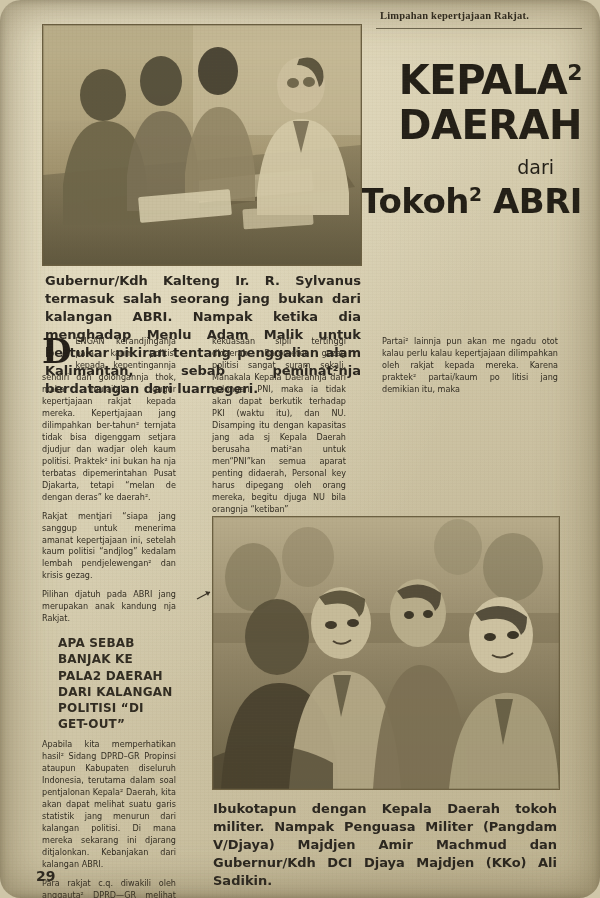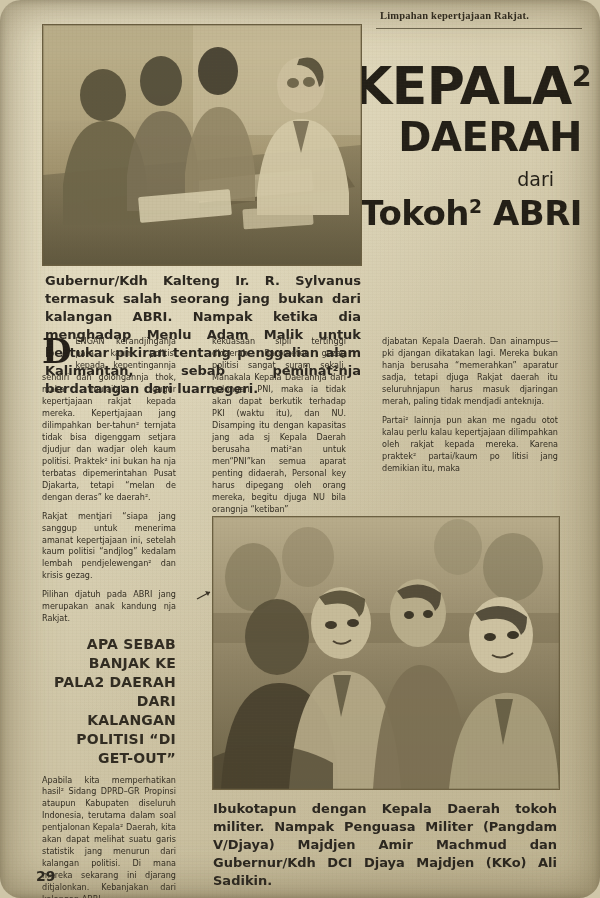--- a/index.html
+++ b/index.html
@@ -67,21 +67,21 @@
     top: 60px;
     width: 230px;
     text-align: right;
     color: #231f17;
   }
   .mast-l1, .mast-l2, .mast-l4 {
     font-family: "DejaVu Sans", sans-serif;
     font-weight: bold;
     line-height: 1.02;
   }
-  .mast-l1 { font-size: 52px; letter-spacing: -0.5px; }
+  .mast-l1 { font-size: 40px; letter-spacing: -0.5px; }
   .mast-l2 { font-size: 40px; letter-spacing: -0.5px; margin-top: 4px; }
   .mast-l3 {
     font-family: "DejaVu Sans", sans-serif;
     font-size: 19px;
     margin-top: 10px;
     margin-right: 28px;
   }
   .mast-l4 { font-size: 34px; margin-top: 6px; letter-spacing: -0.5px; }
   .sup { font-size: 0.55em; vertical-align: super; }
 
@@ -134,26 +134,26 @@
     float: left;
     font-family: "DejaVu Serif", serif;
     font-size: 34px;
     line-height: 27px;
     font-weight: bold;
     padding: 2px 4px 0 0;
     color: #241f18;
   }
   .subhead {
     font-family: "DejaVu Sans", sans-serif;
-    font-size: 14px;
+    font-size: 12px;
     font-weight: bold;
     line-height: 1.35;
     letter-spacing: 0.2px;
-    margin: 10px 0 7px 7px;
-    text-align: right;
+    margin: 10px 0 7px 16px;
+    text-align: left;
   }
 
   
   .photo-bot {
     position: absolute;
     left: 212px;
     top: 516px;
     width: 346px;
     height: 272px;
     border: 1px solid #6b5f41;
@@ -265,21 +265,20 @@
     <div class="subhead">APA  SEBAB  BANJAK  KE PALA2  DAERAH  DARI KALANGAN  POLITISI  “DI GET-OUT”</div>
     <p>Apabila kita memperhatikan hasil² Sidang DPRD–GR Propinsi ataupun Kabupaten diseluruh Indonesia, terutama dalam soal pentjalonan Kepala² Daerah, kita akan dapat melihat suatu garis statistik jang menurun dari kalangan politisi. Di mana mereka sekarang ini djarang ditjalonkan. Kebanjakan dari kalangan ABRI.</p>
     <p>Para rakjat c.q. diwakili oleh anggauta² DPRD—GR melihat bagaimana “down”nja kaum po litisi dalam memegang tampuk</p>
   </div>
 
   <div class="col col2">
     <p>kekuasaan sipil tertinggi didaerah. Barometer gezag politisi sangat suram sekali. Manakala Kepala Daerahnja dari golongan PNI, maka ia tidak akan dapat berkutik terhadap PKI (waktu itu), dan NU. Disamping itu dengan kapasitas jang ada sj Kepala Daerah berusaha mati²an untuk men“PNI”kan semua aparat penting didaerah, Personal key harus dipegang oleh orang mereka, begitu djuga NU bila orangnja “ketiban”</p>
   </div>
 
   <div class="col col3">
-    <p>djabatan Kepala Daerah. Dan ainampus—pki djangan dikatakan lagi. Mereka bukan hanja berusaha “memerahkan” aparatur sadja, tetapi djuga Rakjat daerah itu seluruhnjapun harus masuk djaringan merah, paling tidak mendjadi anteknıja.</p>
     <p>Partai² lainnja pun akan me ngadu otot kalau perlu kalau kepertjajaan dilimpahkan oleh rakjat kepada mereka. Karena praktek² partai/kaum po litisi jang demikian itu, maka</p>
   </div>
 
   <svg class="arrow" viewBox="0 0 16 14">
     <path d="M1 11 L14 4" stroke="#3a3326" stroke-width="1.3" fill="none"></path>
     <path d="M14 4 L9 3 L12 8 Z" fill="#3a3326"></path>
   </svg>
 
   <div class="photo-bot">
     <div class="ph-base2"></div>

